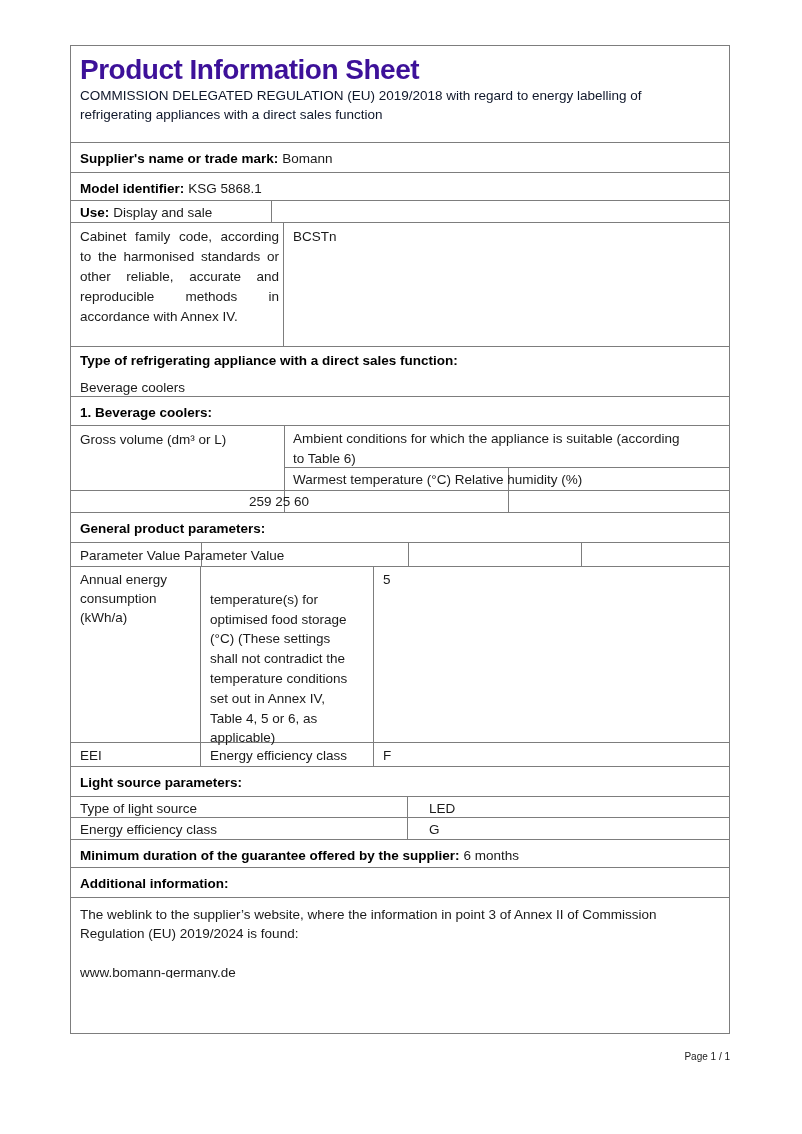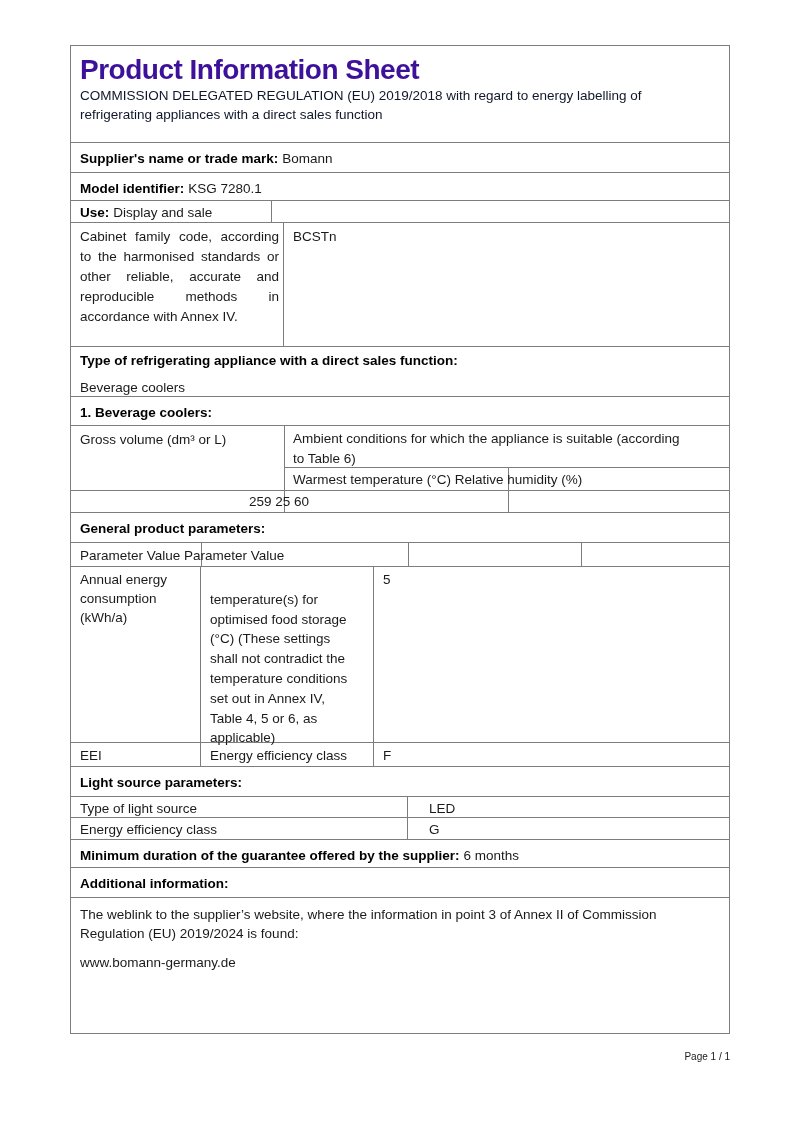--- a/index.html
+++ b/index.html
@@ -56,21 +56,21 @@
 
   .lst { height:43px; }
   .ls-row { display:flex; height:21px;gap:12px; }
   .ls-row.first { border-bottom:1px solid #7d7d7d; }
   .ls-row.second { height:22px; }
   .lsc1 { width:337px; border-right:1px solid #7d7d7d; padding:2px 0 0 9px; }
   .lsc2 { flex:1; padding:2px 0 0 9px; }
 
   .guar { height:28px; padding-top:6px; }
   .web { height:80px; padding:7px 9px 0 9px; }
-  .web-url { margin-top:10px; }
+  .web-url { margin-top:20px; }
 
   .footer { position:absolute; top:1051px; right:72px; font-size:10px;
     line-height:12px; color:#1a1a1a; }
 </style>
 </head>
 <body>
 
 <div class="sheet">
 
   <div class="sec head">
@@ -78,21 +78,21 @@
     <div class="reg pre">COMMISSION DELEGATED REGULATION (EU) 2019/2018 with regard to energy labelling of
 refrigerating appliances with a direct sales function</div>
   </div>
 
   <div class="sec kv30 pl">
     <span class="b">Supplier's name or trade mark:</span><span class="val">Bomann</span>
   </div>
 
 
   <div class="sec kv28 pl">
-    <span class="b">Model identifier:</span><span class="val">KSG 7280.1</span>
+    <span class="b">Model identifier:</span><span class="val">KSG 5868.1</span>
   </div>
 
   <div class="sec kv22 pl">
     <span class="b">Use:</span><span class="val">Display and sale</span>
     <div class="vline" style="left:200px; top:0; height:22px;"></div>
   </div>
 
   <div class="sec cabinet">
     <div class="c1">Cabinet family code, according to the harmonised standards or other reliable, accurate and reproducible methods in accordance with Annex IV.</div>
     <div class="c2">BCSTn</div>

